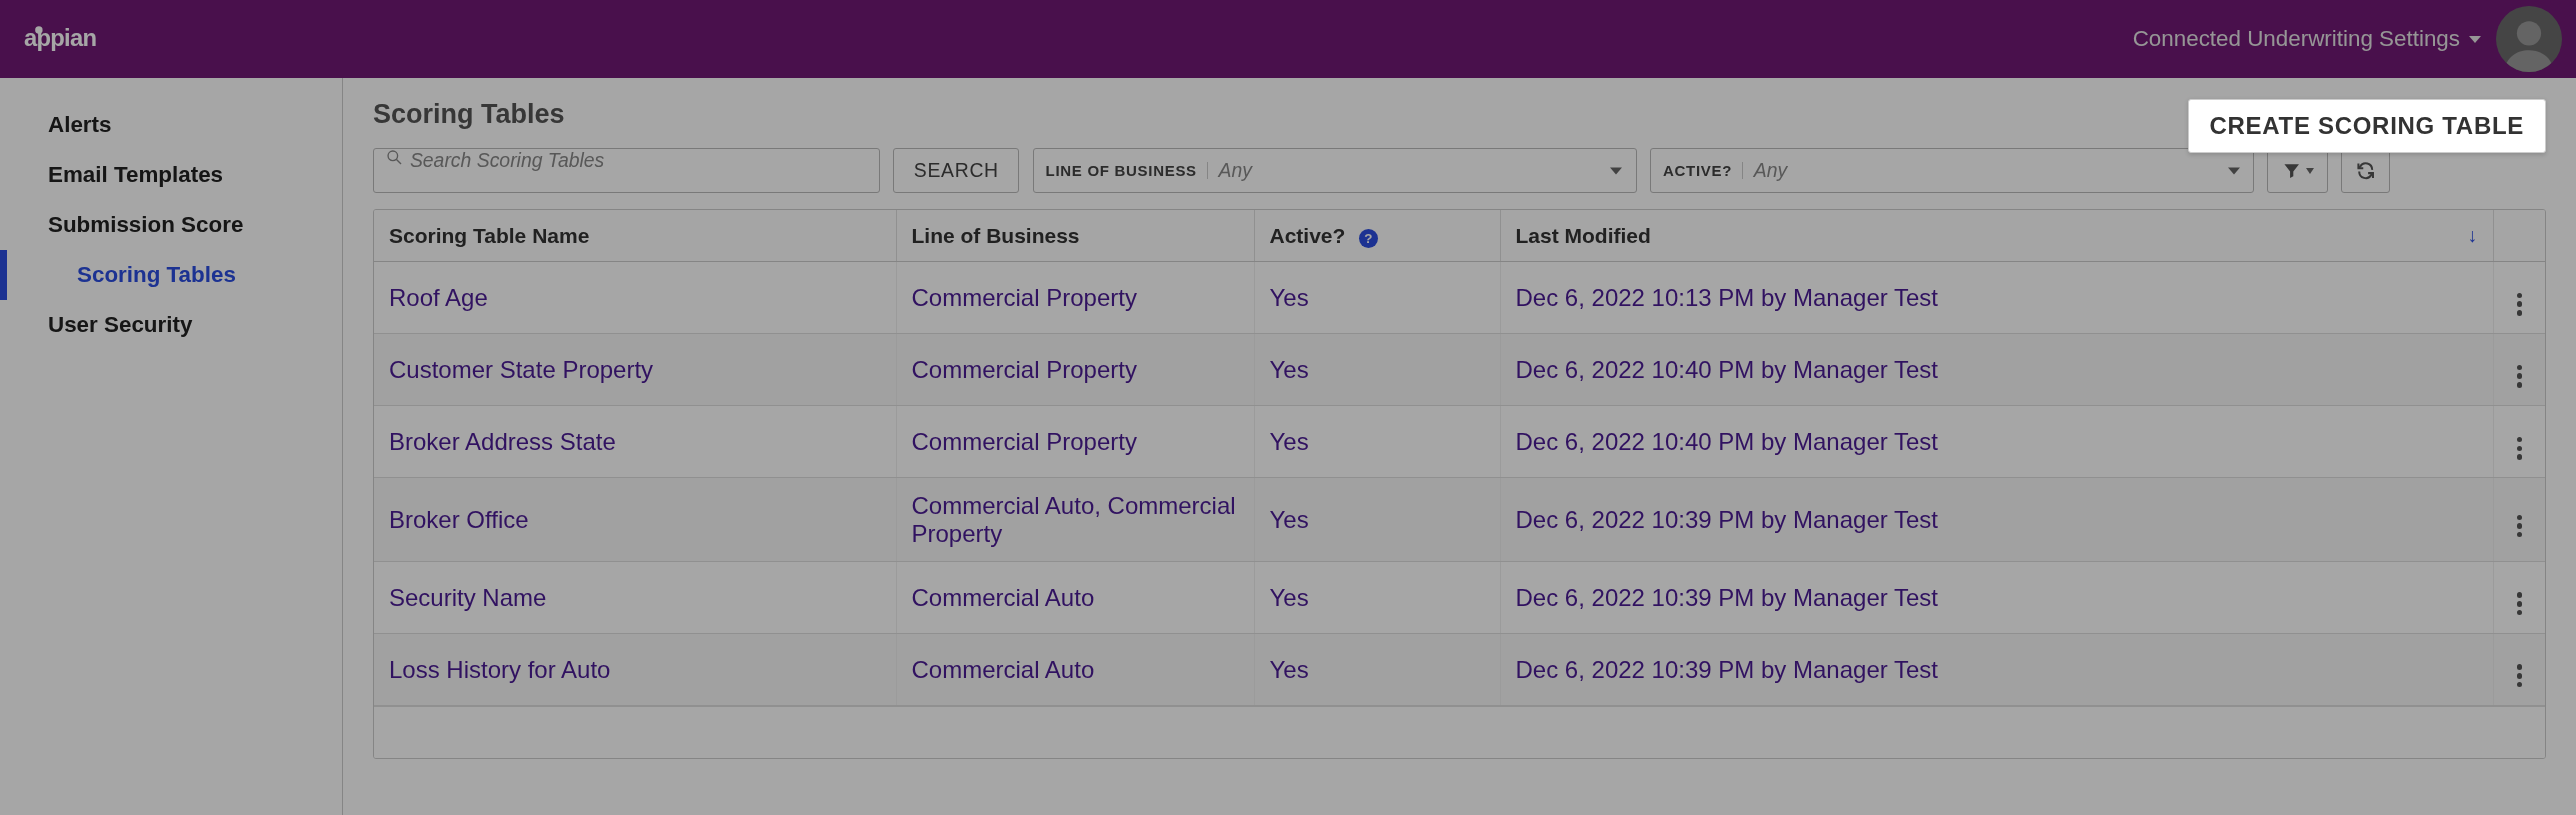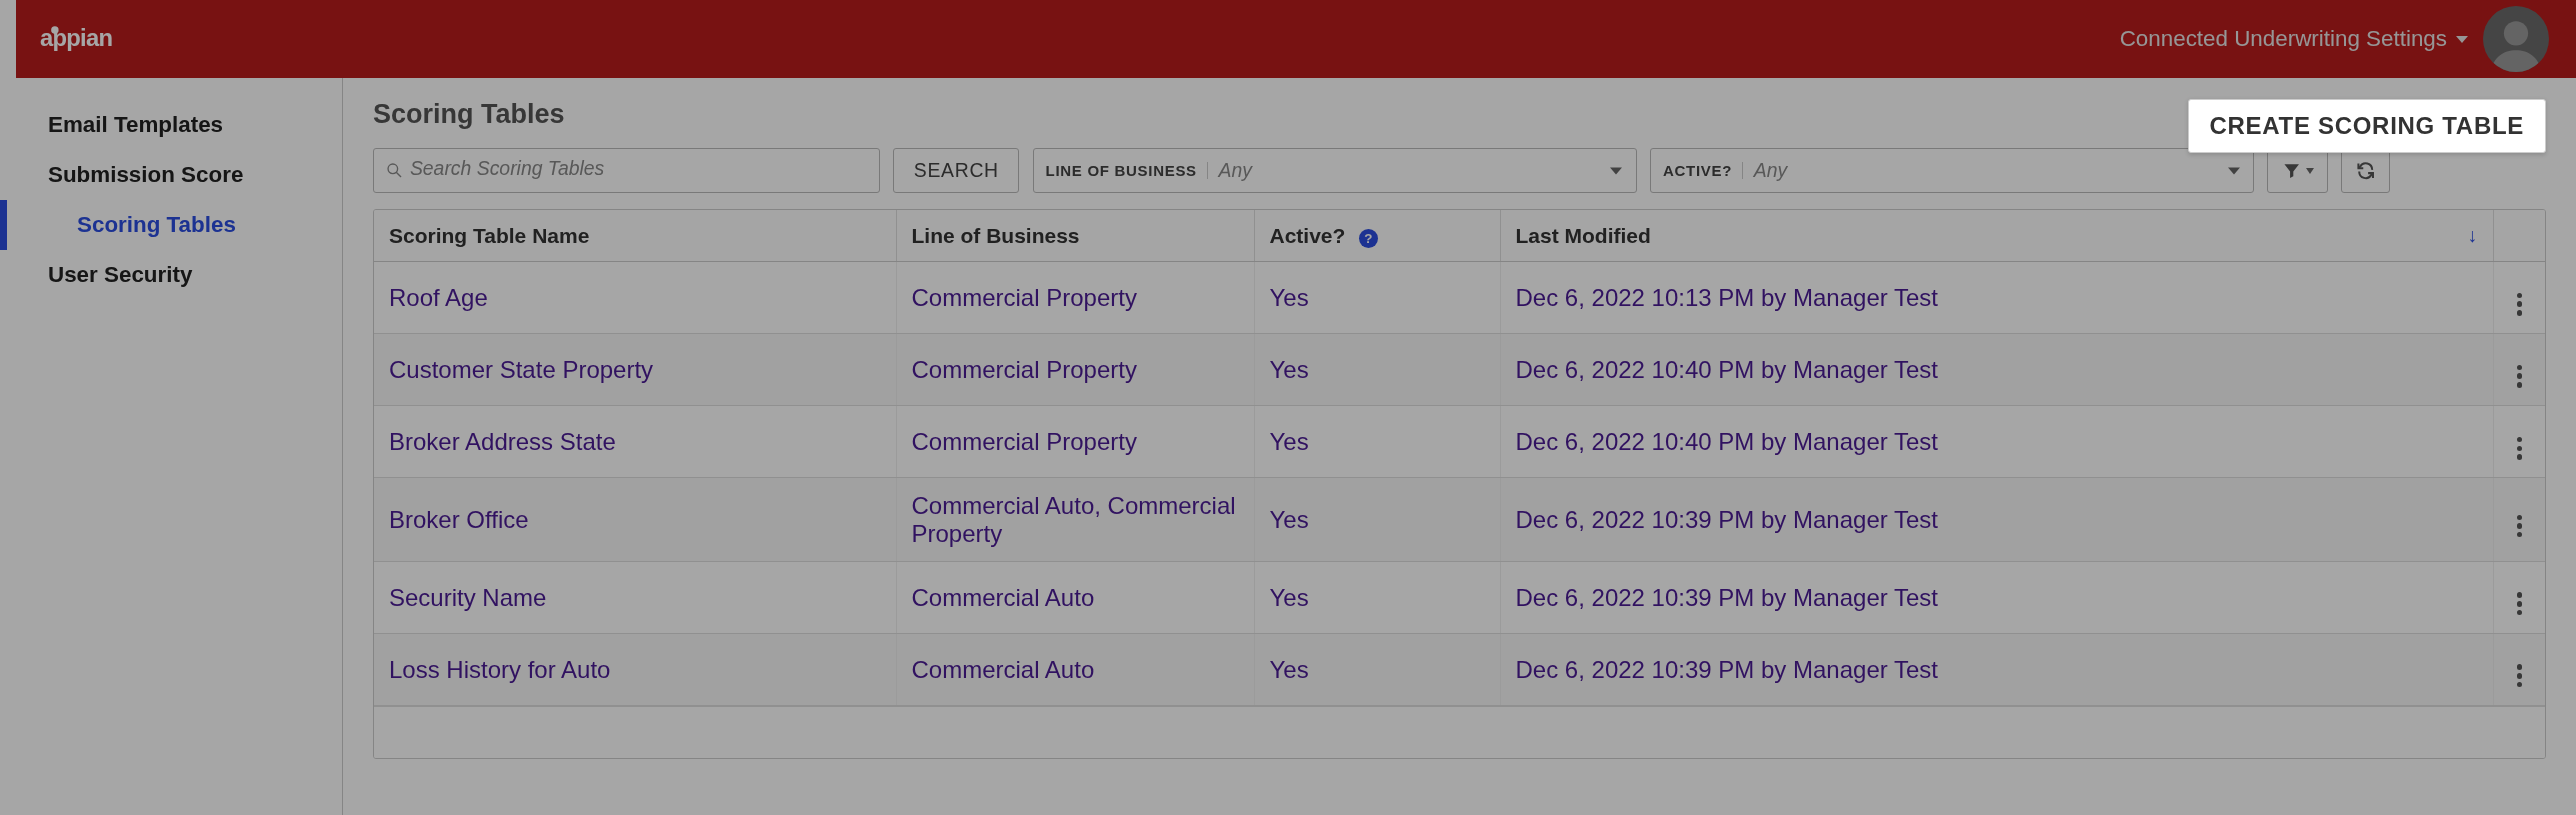--- a/index.html
+++ b/index.html
@@ -18,27 +18,26 @@
     position: absolute;
     inset: 0;
     background: rgba(0,0,0,0.35);
     pointer-events: none;
     z-index: 50;
   }
 
   
   .header {
     height: 78px;
-    background: #b91c1c;
+    background: #701a75;
     display: flex;
     align-items: center;
     justify-content: space-between;
-    padding: 0 27px 0 24px;
+    padding: 0 14px 0 24px;
     color: #fff;
-    margin-left: 16px;
   }
   .logo {
     height: 30px;
   }
   .logo svg { display: block; }
   .header-right {
     display: flex;
     align-items: center;
     gap: 15px;
   }
@@ -109,26 +108,26 @@
   }
 
   .toolbar {
     display: flex;
     align-items: center;
     gap: 13.4px;
     margin-bottom: 16.4px;
   }
   .search-wrap {
     display: flex;
-    align-items: flex-end;
+    align-items: flex-start;
     border: 0.7px solid #bbb;
     border-radius: 3px;
     height: 45px;
     width: 507px;
-    padding: 12px 12px;
+    padding: 0 12px;
     background: #fff;
   }
   .search-wrap .icon { color: #888; margin-right: 7.5px; }
   .search-wrap input {
     border: none;
     outline: none;
     font-size: 19.4px;
     font-style: italic;
     flex: 1;
     color: #333;
@@ -302,20 +301,21 @@
       <svg viewBox="0 0 24 24" fill="#9a9a9a">
         <circle cx="12" cy="8" r="5"></circle>
         <path d="M2 24c0-6 5-9 10-9s10 3 10 9z"></path>
       </svg>
     </div>
   </div>
 </div>
 
 <div class="main">
   <nav class="sidebar">
+    <div class="sidebar-item"><span>Alerts</span></div>
     <div class="sidebar-item"><span>Email Templates</span></div>
     <div class="sidebar-item"><span>Submission Score</span></div>
     <div class="sidebar-item sub active"><span>Scoring Tables</span></div>
     <div class="sidebar-item"><span>User Security</span></div>
   </nav>
 
   <section class="content">
 
     <div class="create-btn-wrap">
       <button class="create-btn">CREATE SCORING TABLE</button>

